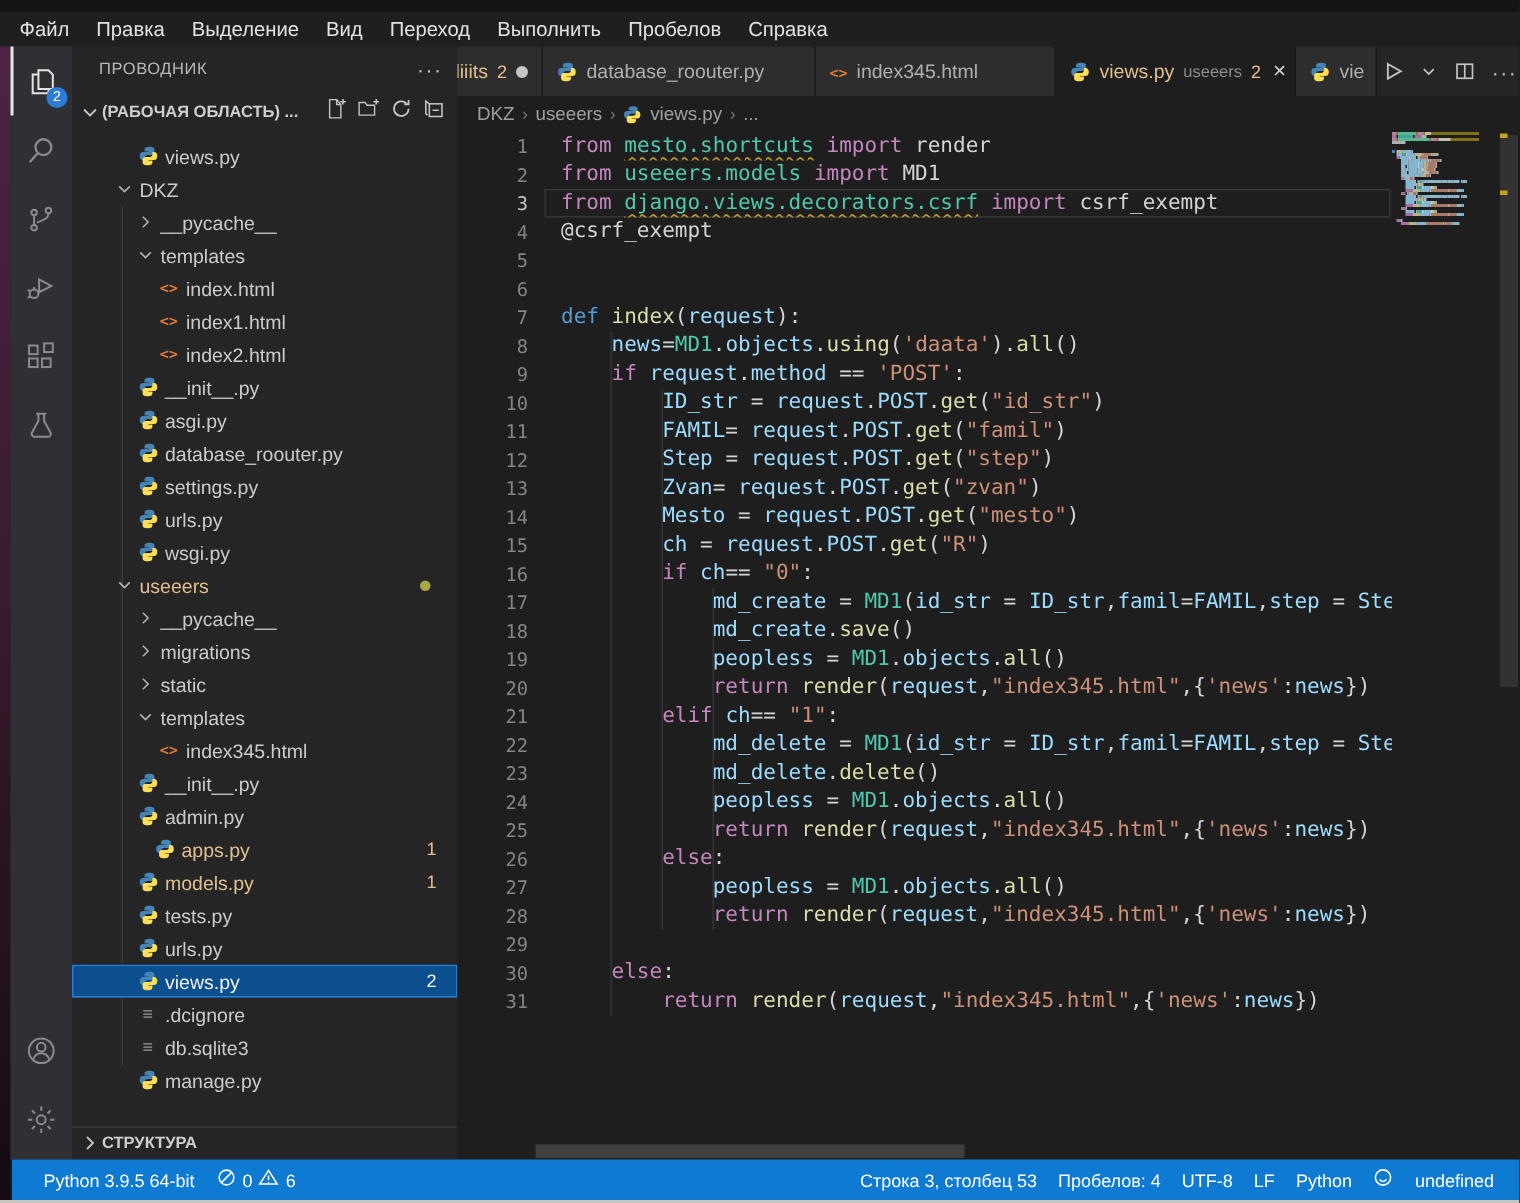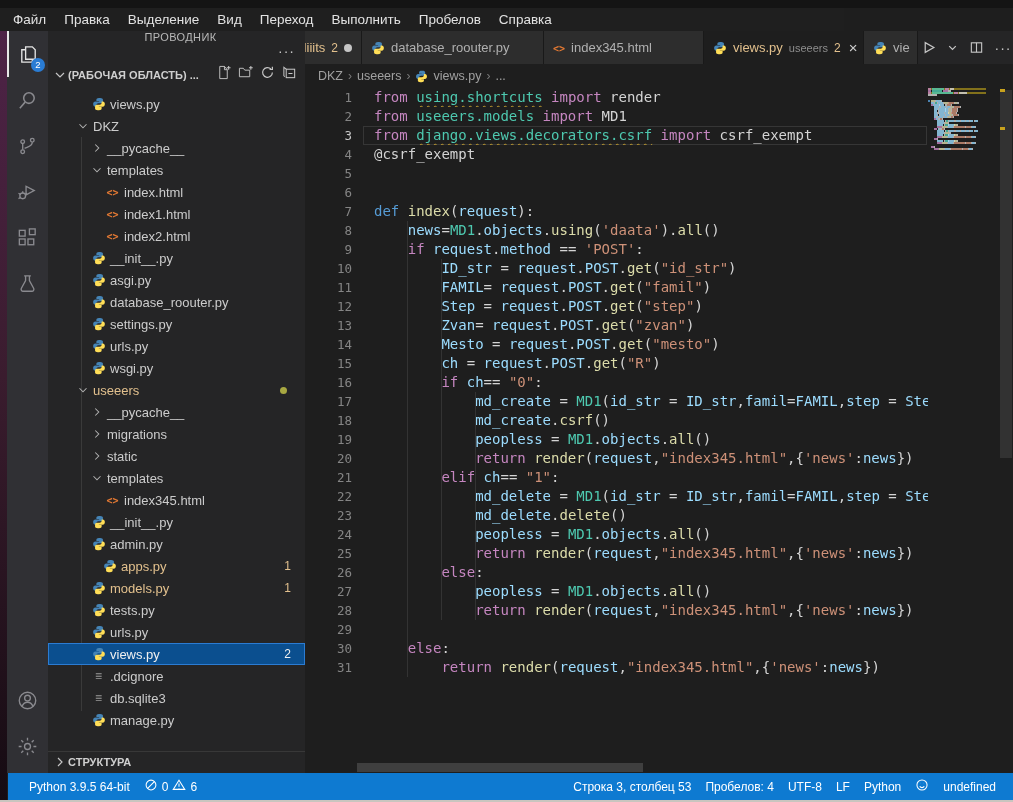--- a/index.html
+++ b/index.html
@@ -23,21 +23,21 @@
   .act { position:relative; width:41px; height:46px; display:flex; align-items:center; justify-content:center;
     color:#8a8a8f; }
   .act svg { width:23px; height:23px; }
   .act.active { color:#e4e4e4; border-left:2px solid #e8e8e8; }
   .act .badge { position:absolute; right:3px; bottom:5px; min-width:14px; height:14px; border-radius:8px;
     background:var(--badge); color:#fff; font-size:9.5px; line-height:14px; text-align:center; padding:0 2px; }
   #act-bottom { margin-top:auto; margin-bottom:4px; }
 
   
   #sidebar { position:absolute; left:48px; top:31px; width:257px; height:742px; background:#252526; color:#cccccc; }
-  #sb-header { height:30px; display:flex; align-items:center; padding:0 10px 0 18px;flex-direction:column; }
+  #sb-header { height:30px; display:flex; align-items:center; padding:0 10px 0 18px; }
   #sb-title { font-size:11px; color:#b8b8b8; letter-spacing:.4px; }
   #sb-more { margin-left:auto; color:#c5c5c5; font-size:14px; letter-spacing:1px; }
   #ws-header { height:27px; display:flex; align-items:center; padding:0 8px 0 4px; background:#252526; }
   #ws-header .tw { width:16px; height:16px; color:#c5c5c5; }
   #ws-label { font-size:11px; font-weight:bold; color:#cfcfcf; white-space:nowrap; overflow:hidden; }
   #ws-actions { margin-left:auto; display:flex; gap:7px; color:#c5c5c5; }
   #ws-actions svg { width:15px; height:15px; }
   #tree { position:relative; padding-top:5px; }
   .trow { position:relative; height:22px; display:flex; align-items:center; font-size:13px; color:#cccccc; padding-right:6px; }
   .trow .chev { width:16px; height:16px; flex:none; color:#b4b4b4; display:flex; align-items:center; justify-content:center; }
@@ -540,21 +540,21 @@
         </span>
         <span>views.py</span>
         <span class="sep">›</span>
         <span>...</span>
       </div>
     <div id="code">
       <div id="linehl"></div>
       <div id="lines">
           <div class="cl">
             <span class="num">1</span>
-            <pre><span class="" style="color: rgb(197, 134, 192);">from</span><span class="" style="color: rgb(212, 212, 212);"> </span><span class="squig" style="color: rgb(78, 201, 176);">using.shortcuts</span><span class="" style="color: rgb(197, 134, 192);"> import</span><span class="" style="color: rgb(212, 212, 212);"> render</span></pre>
+            <pre><span class="" style="color: rgb(197, 134, 192);">from</span><span class="" style="color: rgb(212, 212, 212);"> </span><span class="squig" style="color: rgb(78, 201, 176);">mesto.shortcuts</span><span class="" style="color: rgb(197, 134, 192);"> import</span><span class="" style="color: rgb(212, 212, 212);"> render</span></pre>
           </div>
           <div class="cl">
             <span class="num">2</span>
             <pre><span class="" style="color: rgb(197, 134, 192);">from</span><span class="" style="color: rgb(78, 201, 176);"> useeers.models</span><span class="" style="color: rgb(197, 134, 192);"> import</span><span class="" style="color: rgb(212, 212, 212);"> MD1</span></pre>
           </div>
           <div class="cl active">
             <span class="num">3</span>
             <pre><span class="" style="color: rgb(197, 134, 192);">from</span><span class="" style="color: rgb(212, 212, 212);"> </span><span class="squig" style="color: rgb(78, 201, 176);">django.views.decorators.csrf</span><span class="" style="color: rgb(197, 134, 192);"> import</span><span class="" style="color: rgb(212, 212, 212);"> csrf_exempt</span></pre>
           </div>
           <div class="cl">
@@ -608,21 +608,21 @@
           <div class="cl">
             <span class="num">16</span>
             <pre><span class="" style="color: rgb(197, 134, 192);">        if</span><span class="" style="color: rgb(156, 220, 254);"> ch</span><span class="" style="color: rgb(212, 212, 212);">== </span><span class="" style="color: rgb(206, 145, 120);">"0"</span><span class="" style="color: rgb(212, 212, 212);">:</span></pre>
           </div>
           <div class="cl">
             <span class="num">17</span>
             <pre><span class="" style="color: rgb(156, 220, 254);">            md_create</span><span class="" style="color: rgb(212, 212, 212);"> = </span><span class="" style="color: rgb(78, 201, 176);">MD1</span><span class="" style="color: rgb(212, 212, 212);">(</span><span class="" style="color: rgb(156, 220, 254);">id_str</span><span class="" style="color: rgb(212, 212, 212);"> = </span><span class="" style="color: rgb(156, 220, 254);">ID_str</span><span class="" style="color: rgb(212, 212, 212);">,</span><span class="" style="color: rgb(156, 220, 254);">famil</span><span class="" style="color: rgb(212, 212, 212);">=</span><span class="" style="color: rgb(156, 220, 254);">FAMIL</span><span class="" style="color: rgb(212, 212, 212);">,</span><span class="" style="color: rgb(156, 220, 254);">step</span><span class="" style="color: rgb(212, 212, 212);"> = </span><span class="" style="color: rgb(156, 220, 254);">Ste</span></pre>
           </div>
           <div class="cl">
             <span class="num">18</span>
-            <pre><span class="" style="color: rgb(156, 220, 254);">            md_create</span><span class="" style="color: rgb(212, 212, 212);">.</span><span class="" style="color: rgb(220, 220, 170);">csrf</span><span class="" style="color: rgb(212, 212, 212);">()</span></pre>
+            <pre><span class="" style="color: rgb(156, 220, 254);">            md_create</span><span class="" style="color: rgb(212, 212, 212);">.</span><span class="" style="color: rgb(220, 220, 170);">save</span><span class="" style="color: rgb(212, 212, 212);">()</span></pre>
           </div>
           <div class="cl">
             <span class="num">19</span>
             <pre><span class="" style="color: rgb(156, 220, 254);">            peopless</span><span class="" style="color: rgb(212, 212, 212);"> = </span><span class="" style="color: rgb(78, 201, 176);">MD1</span><span class="" style="color: rgb(212, 212, 212);">.</span><span class="" style="color: rgb(156, 220, 254);">objects</span><span class="" style="color: rgb(212, 212, 212);">.</span><span class="" style="color: rgb(220, 220, 170);">all</span><span class="" style="color: rgb(212, 212, 212);">()</span></pre>
           </div>
           <div class="cl">
             <span class="num">20</span>
             <pre><span class="" style="color: rgb(197, 134, 192);">            return</span><span class="" style="color: rgb(220, 220, 170);"> render</span><span class="" style="color: rgb(212, 212, 212);">(</span><span class="" style="color: rgb(156, 220, 254);">request</span><span class="" style="color: rgb(212, 212, 212);">,</span><span class="" style="color: rgb(206, 145, 120);">"index345.html"</span><span class="" style="color: rgb(212, 212, 212);">,{</span><span class="" style="color: rgb(206, 145, 120);">'news'</span><span class="" style="color: rgb(212, 212, 212);">:</span><span class="" style="color: rgb(156, 220, 254);">news</span><span class="" style="color: rgb(212, 212, 212);">})</span></pre>
           </div>
           <div class="cl">

